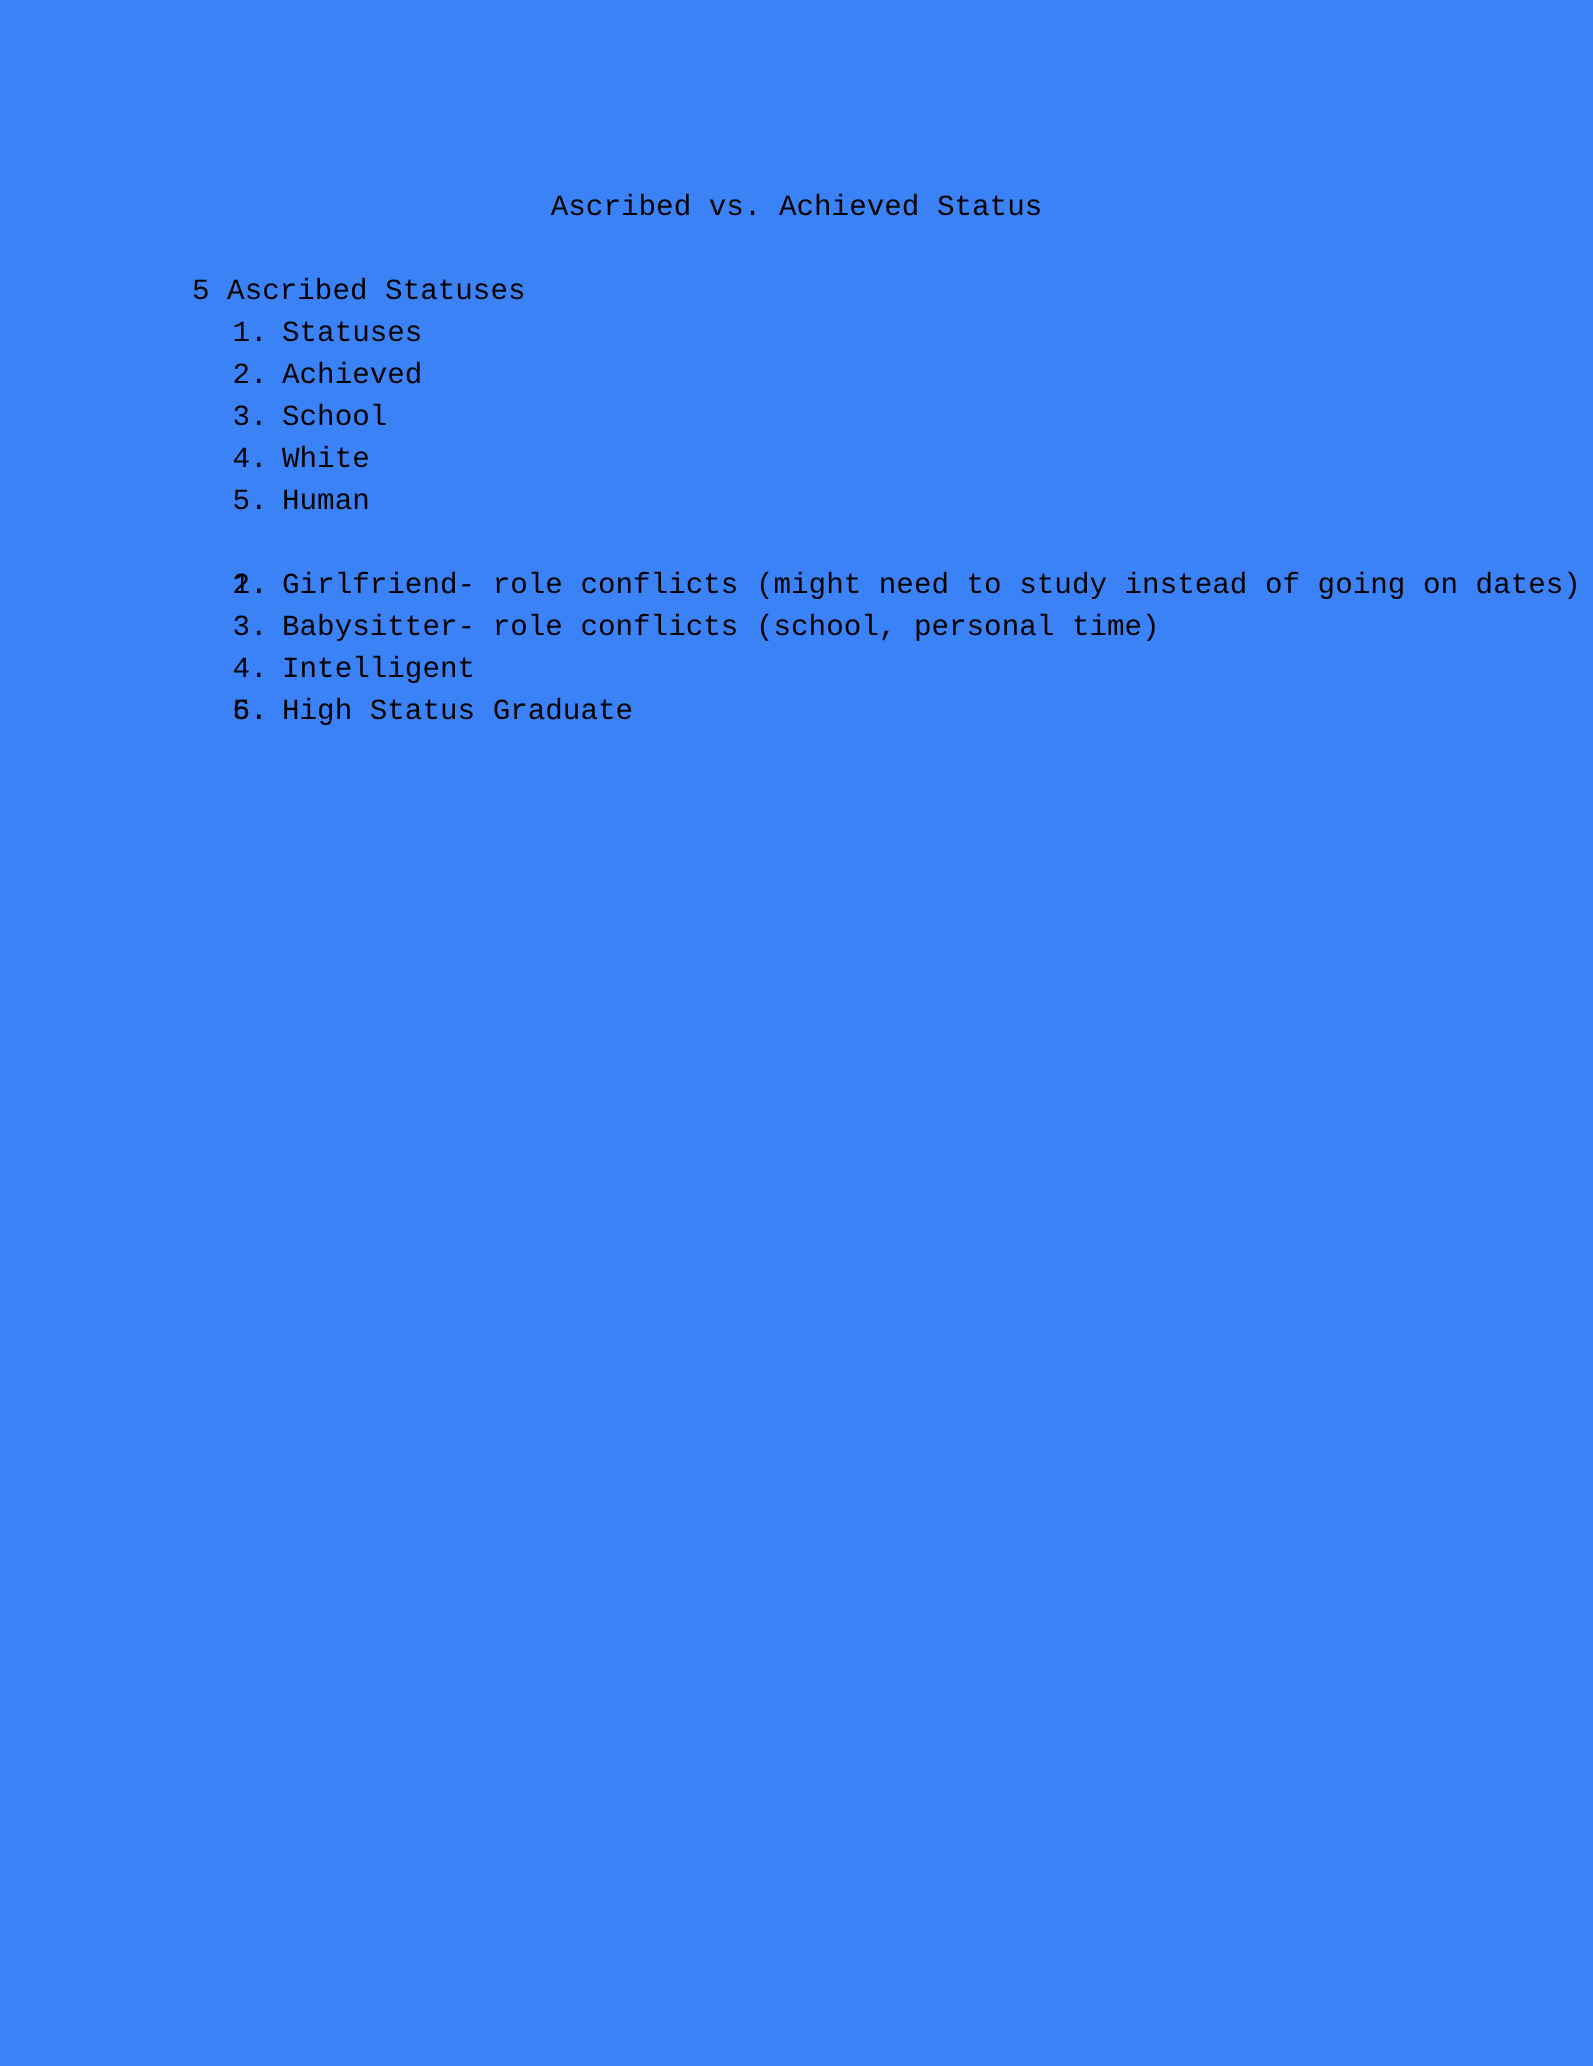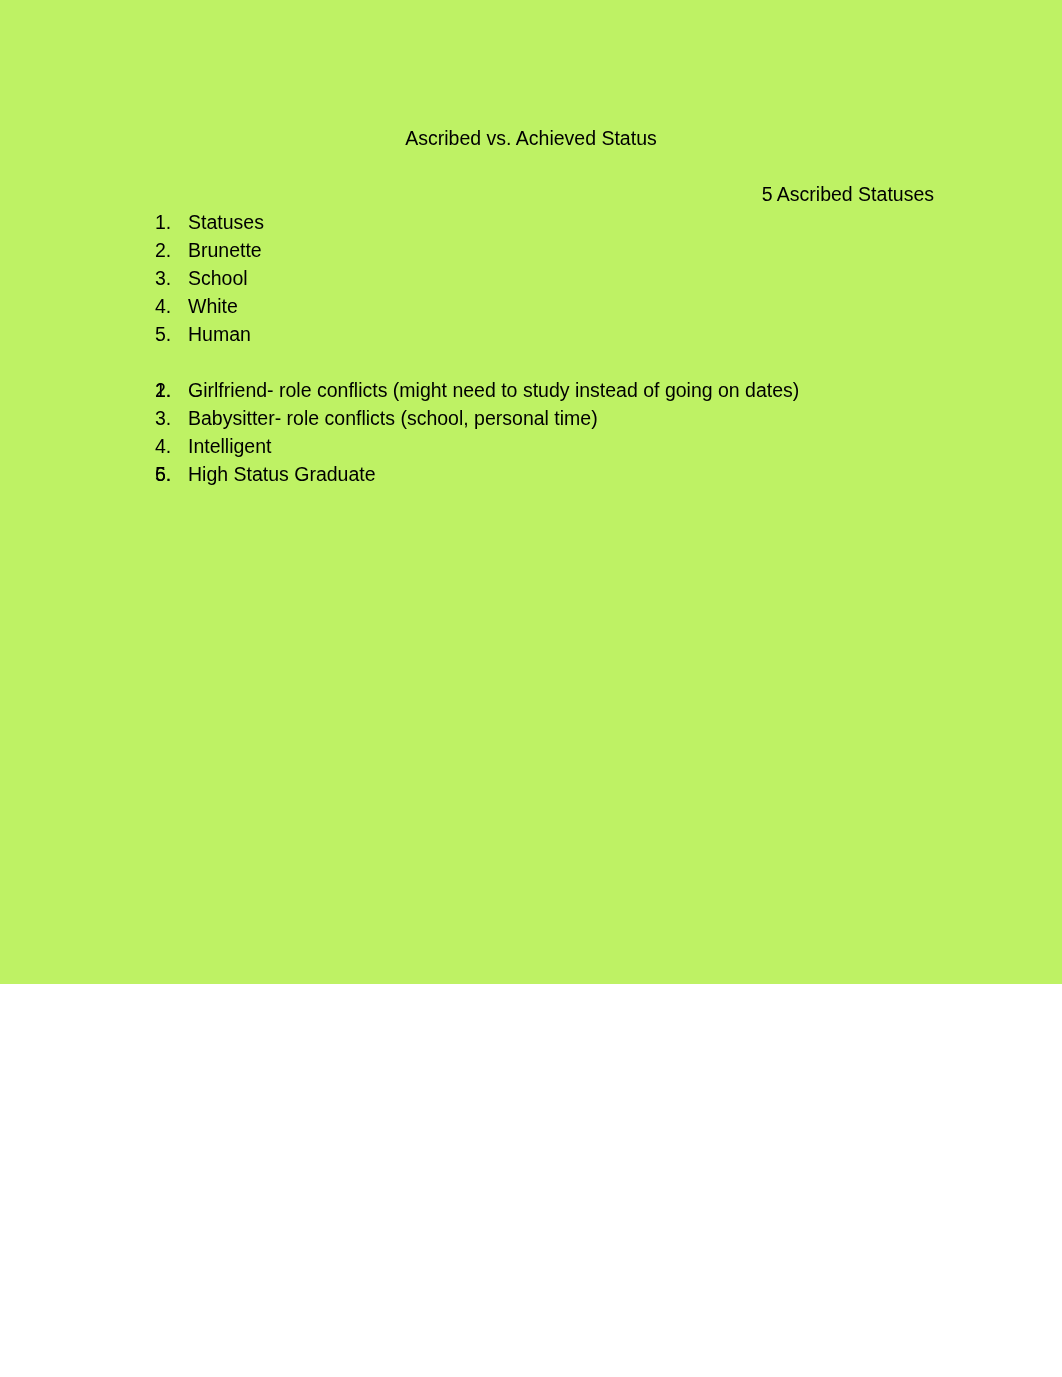--- a/index.html
+++ b/index.html
@@ -5,24 +5,24 @@
 <style>
   html, body {
     margin: 0;
     padding: 0;
     background: #ffffff;
   }
 
   .page {
     position: relative;
     width: 1062px;
-    height: 984px;
-    background: #bef264;
+    height: 1377px;
+    background: #3b82f6;
     overflow: hidden;
-    font-family: Liberation Sans, sans-serif;
+    font-family: Liberation Mono, monospace;
     color: #000000;
     -webkit-font-smoothing: antialiased;
   }
 
   .doc-body {
     position: absolute;
     left: 128px;
     top: 124px;
     width: 806px;
   }
@@ -38,21 +38,21 @@
 
   .spacer-line {
     height: 28px;
   }
 
   .section-heading {
     font-size: 19.5px;
     line-height: 28px;
     margin: 0;
     font-weight: normal;
-    text-align: right;
+    text-align: left;
   }
 
   ol.num-list {
     list-style: none;
     margin: 0;
     padding: 0;
   }
 
   ol.num-list > li {
     position: relative;
@@ -86,21 +86,21 @@
 
     <div class="section-heading">5 Ascribed Statuses</div>
 
     <ol class="num-list">
       <li>
         <span class="li-num">1.</span>
         <span class="li-text">Statuses</span>
       </li>
       <li>
         <span class="li-num">2.</span>
-        <span class="li-text">Brunette</span>
+        <span class="li-text">Achieved</span>
       </li>
       <li>
         <span class="li-num">3.</span>
         <span class="li-text">School</span>
       </li>
       <li>
         <span class="li-num">4.</span>
         <span class="li-text">White</span>
       </li>
       <li>

